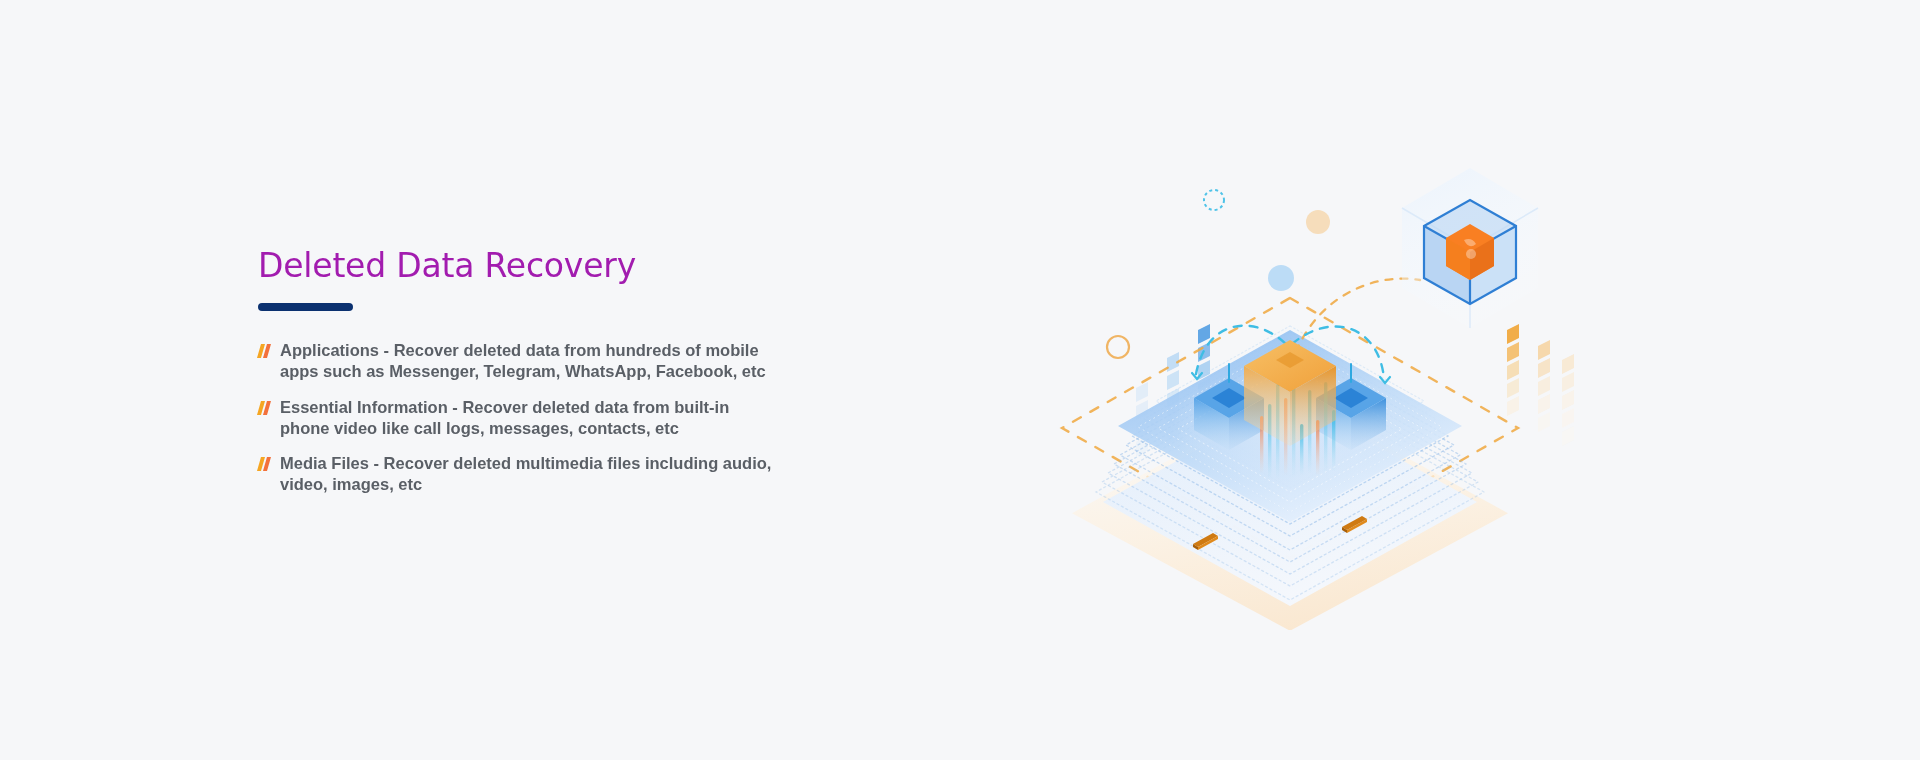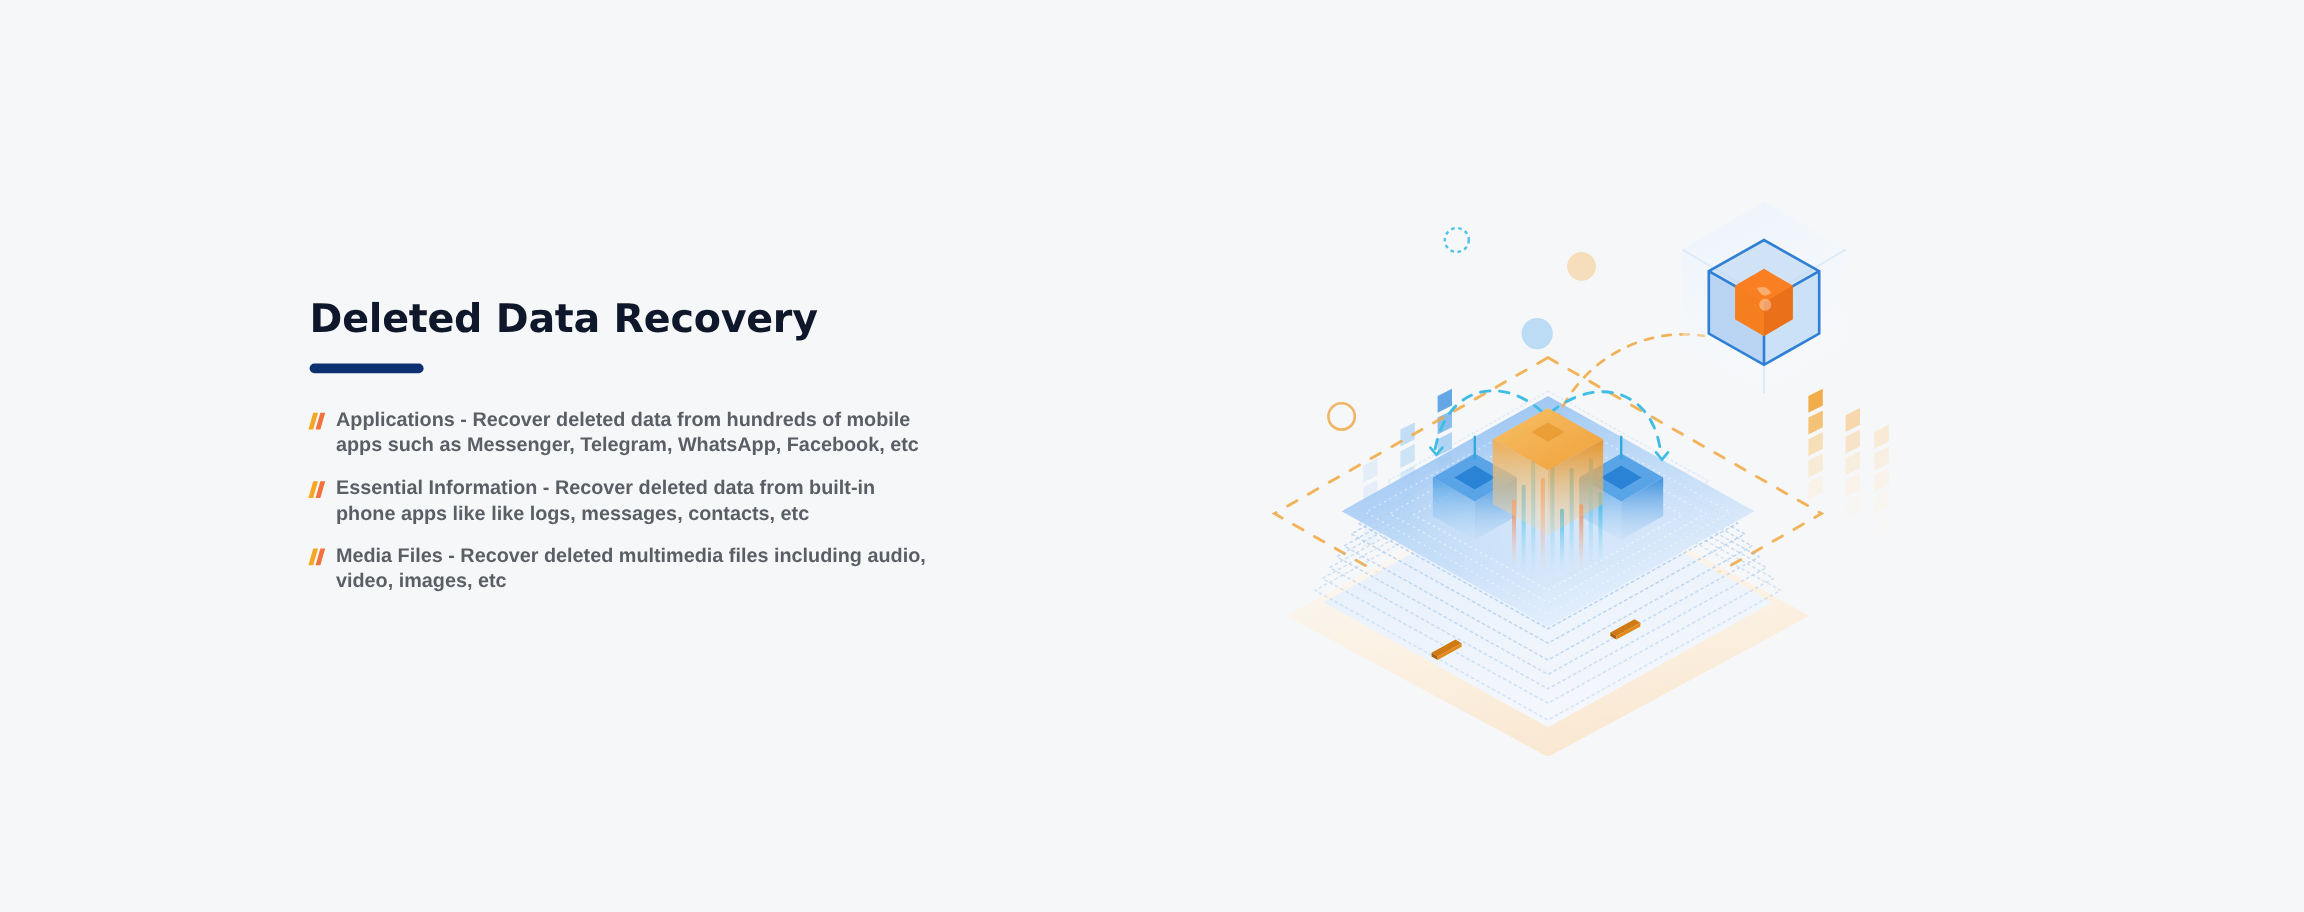--- a/index.html
+++ b/index.html
@@ -21,23 +21,23 @@
     position: absolute;
     left: 258px;
     top: 248px;
     width: 660px;
   }
 
   #page-title {
     margin: 0;
     font-family: "DejaVu Sans", sans-serif;
     font-size: 33px;
-    font-weight: 700;
+    font-weight: 400;
     letter-spacing: -0.2px;
-    color: #0f172a;
+    color: #a21caf;
     line-height: 1.1;
   }
 
   #title-rule {
     margin-top: 19px;
     width: 95px;
     height: 8px;
     border-radius: 4px;
     background: #0b3170;
   }
@@ -110,21 +110,21 @@
           <i class="s2"></i>
       </span>
       <span>Applications - Recover deleted data from hundreds of mobile apps such as Messenger, Telegram, WhatsApp, Facebook, etc</span>
     </li>
 
     <li class="feature-item">
       <span class="slash-icon">
         <i class="s1"></i>
           <i class="s2"></i>
       </span>
-      <span>Essential Information - Recover deleted data from built-in phone apps like like logs, messages, contacts, etc</span>
+      <span>Essential Information - Recover deleted data from built-in phone video like call logs, messages, contacts, etc</span>
     </li>
 
     <li class="feature-item">
       <span class="slash-icon">
         <i class="s1"></i>
           <i class="s2"></i>
       </span>
       <span>Media Files - Recover deleted multimedia files including audio, video, images, etc</span>
     </li>
 

